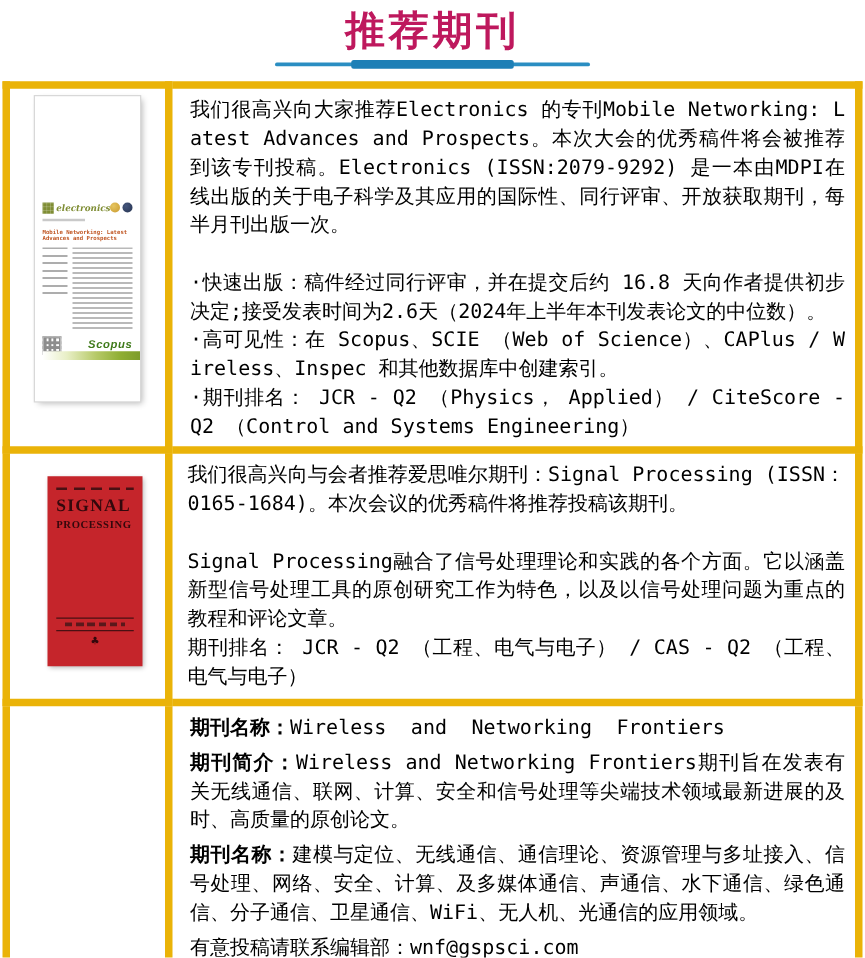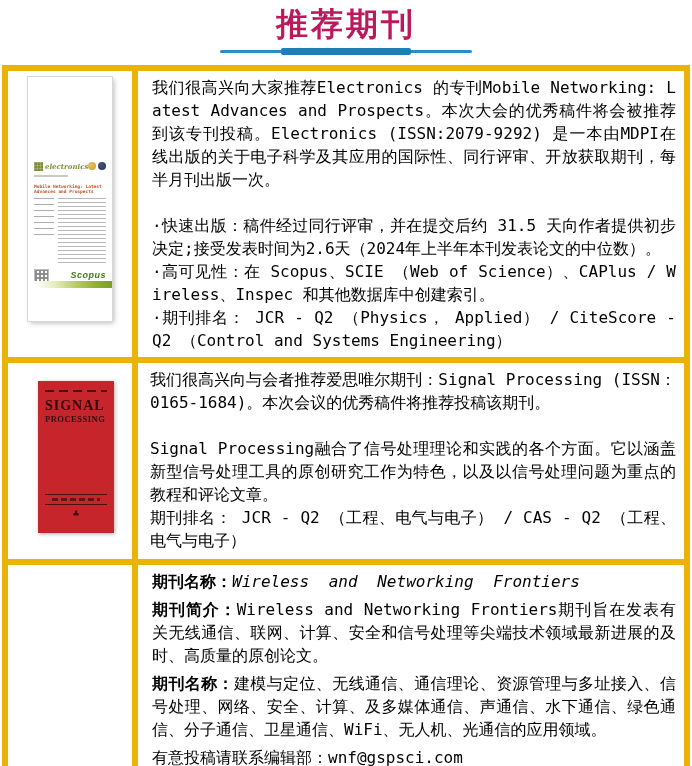--- a/index.html
+++ b/index.html
@@ -26,21 +26,21 @@
   td.covercell{width:124px;padding:2px 0;text-align:center;}
   td.textcell{padding:5px 8px 5px 14px;font-size:16px;line-height:23px;
     text-align:justify;word-break:break-all;}
   tr.row1 td{height:257px;}
   tr.row2 td{height:186px;padding-left:12px;}
   tr.row3 td{height:228px;}
   p.para{margin:0;}
   p.para.gap-after{margin-bottom:23px;}
   .field{margin:0 0 5px;}
   .flabel{font-weight:bold;}
-  .fvalue.wide{word-spacing:10px;font-style:italic;}
+  .fvalue.wide{word-spacing:10px;}
   .contact{margin-top:23px;}
 
   
   .flyer{
     position:relative;width:84px;height:244px;margin:4px auto 0;
     background:#fff;box-shadow:0 0 0 1px #d8d8d8,2px 2px 5px rgba(0,0,0,.28);
     text-align:left;
   }
   .fl-inner{position:absolute;left:6px;right:6px;top:54px;margin-top:29px;}
   .fl-toprow{display:flex;justify-content:space-between;align-items:center;height:12px;}
@@ -128,21 +128,21 @@
         </div>
         <div class="fl-bottom">
           <div class="fl-qr"></div>
           <span class="fl-special">Scopus</span>
           <div class="fl-bar"></div>
         </div>
       </div>
     </td>
     <td class="textcell">
       <p class="para gap-after">我们很高兴向大家推荐Electronics 的专刊Mobile Networking: Latest Advances and Prospects。本次大会的优秀稿件将会被推荐到该专刊投稿。Electronics (ISSN:2079-9292) 是一本由MDPI在线出版的关于电子科学及其应用的国际性、同行评审、开放获取期刊，每半月刊出版一次。</p>
-      <p class="para">·快速出版：稿件经过同行评审，并在提交后约 31.5 天向作者提供初步决定;接受发表时间为2.6天（2024年上半年本刊发表论文的中位数）。</p>
+      <p class="para">·快速出版：稿件经过同行评审，并在提交后约 16.8 天向作者提供初步决定;接受发表时间为2.6天（2024年上半年本刊发表论文的中位数）。</p>
       <p class="para">·高可见性：在 Scopus、SCIE （Web of Science）、CAPlus / Wireless、Inspec 和其他数据库中创建索引。</p>
       <p class="para">·期刊排名： JCR - Q2 （Physics， Applied） / CiteScore - Q2 （Control and Systems Engineering）</p>
     </td>
   </tr>
 
   <tr class="row2">
     <td class="covercell">
       <div class="spcover">
         <div class="sp-topline"></div>
         <div class="sp-t1">SIGNAL</div>

